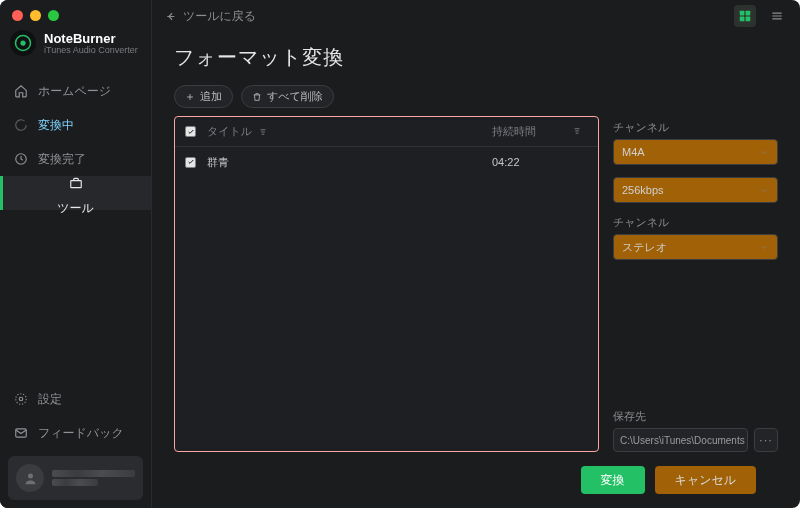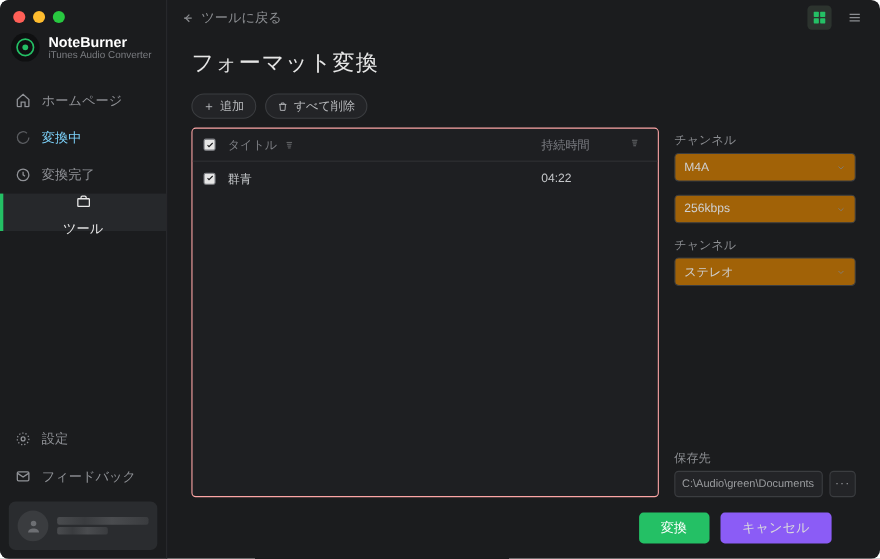--- a/index.html
+++ b/index.html
@@ -111,21 +111,21 @@
 }
 .path-btn{
   width:24px;height:24px;border:1px solid #3b3d40;border-radius:4px;background:#232427;
   display:flex;align-items:center;justify-content:center;color:#9a9c9f;cursor:pointer;font-size:11px;letter-spacing:1px;
 }
 
 
 .footer { height:56px; display:flex; align-items:center; justify-content:flex-end; gap:10px; padding-right:22px;}
 .btn { height:28px; padding:12px 20px; border-radius:4px; font-size:12px; display:flex; align-items:center; justify-content:center; cursor:pointer; border:none;}
 .btn-primary{ background:#24c065; color:#fff;}
-.btn-secondary{ background:#8b5cf6; color:#d9dadc;}
+.btn-secondary{ background:#a16207; color:#d9dadc;}
 </style>
 </head>
 <body>
 
 <div class="app">
 
   <div class="traffic-lights">
     <div class="tl red"></div>
     <div class="tl yellow"></div>
     <div class="tl green"></div>
@@ -321,21 +321,21 @@
                 </svg>
             </div>
           </div>
 
           <div class="panel-spacer"></div>
 
           <div>
             <div class="field-label">保存先</div>
             <div class="path-row">
               <div class="path-input">
-                <span>C:\Audio\green\Documents</span>
+                <span>C:\Users\iTunes\Documents</span>
               </div>
               <div class="path-btn">
                 <span>···</span>
               </div>
             </div>
           </div>
         </div>
       </div>
 
       <div class="footer">

